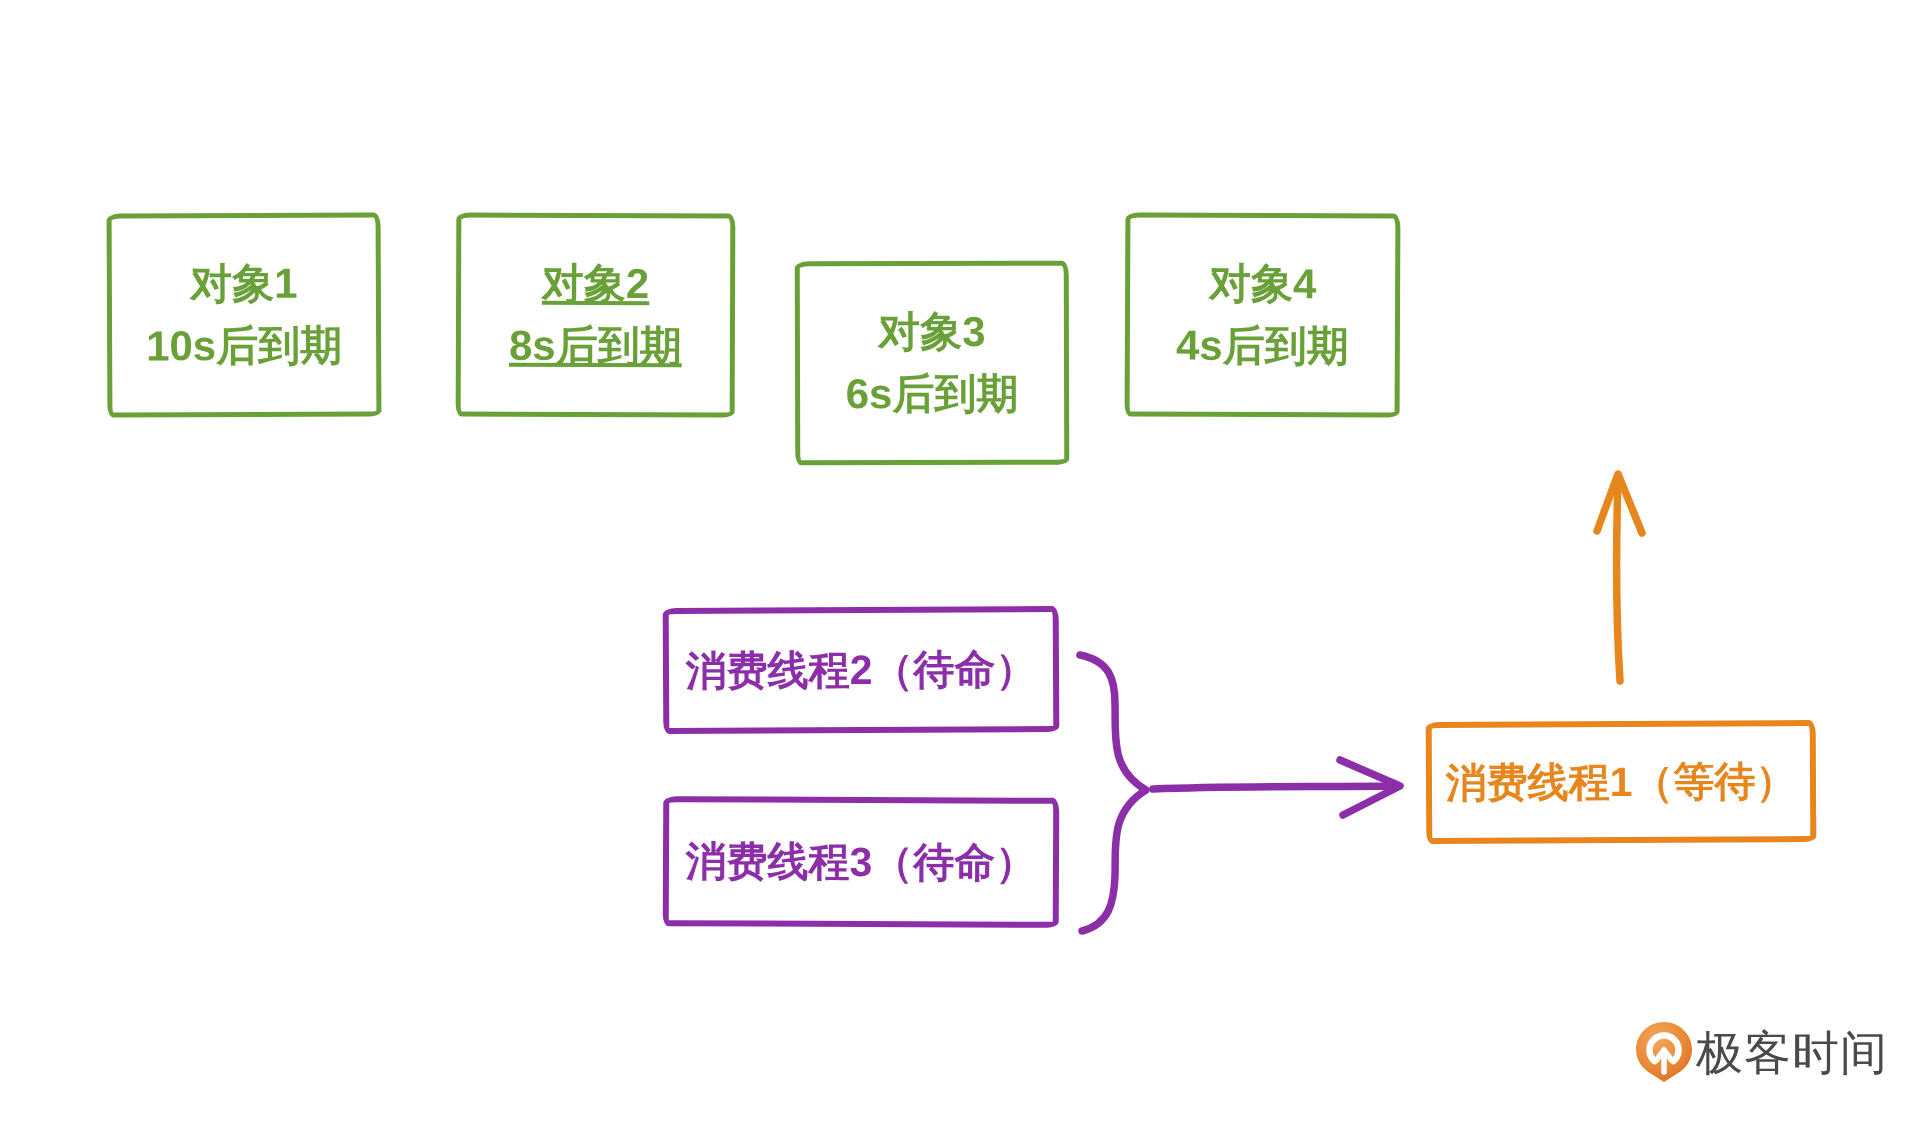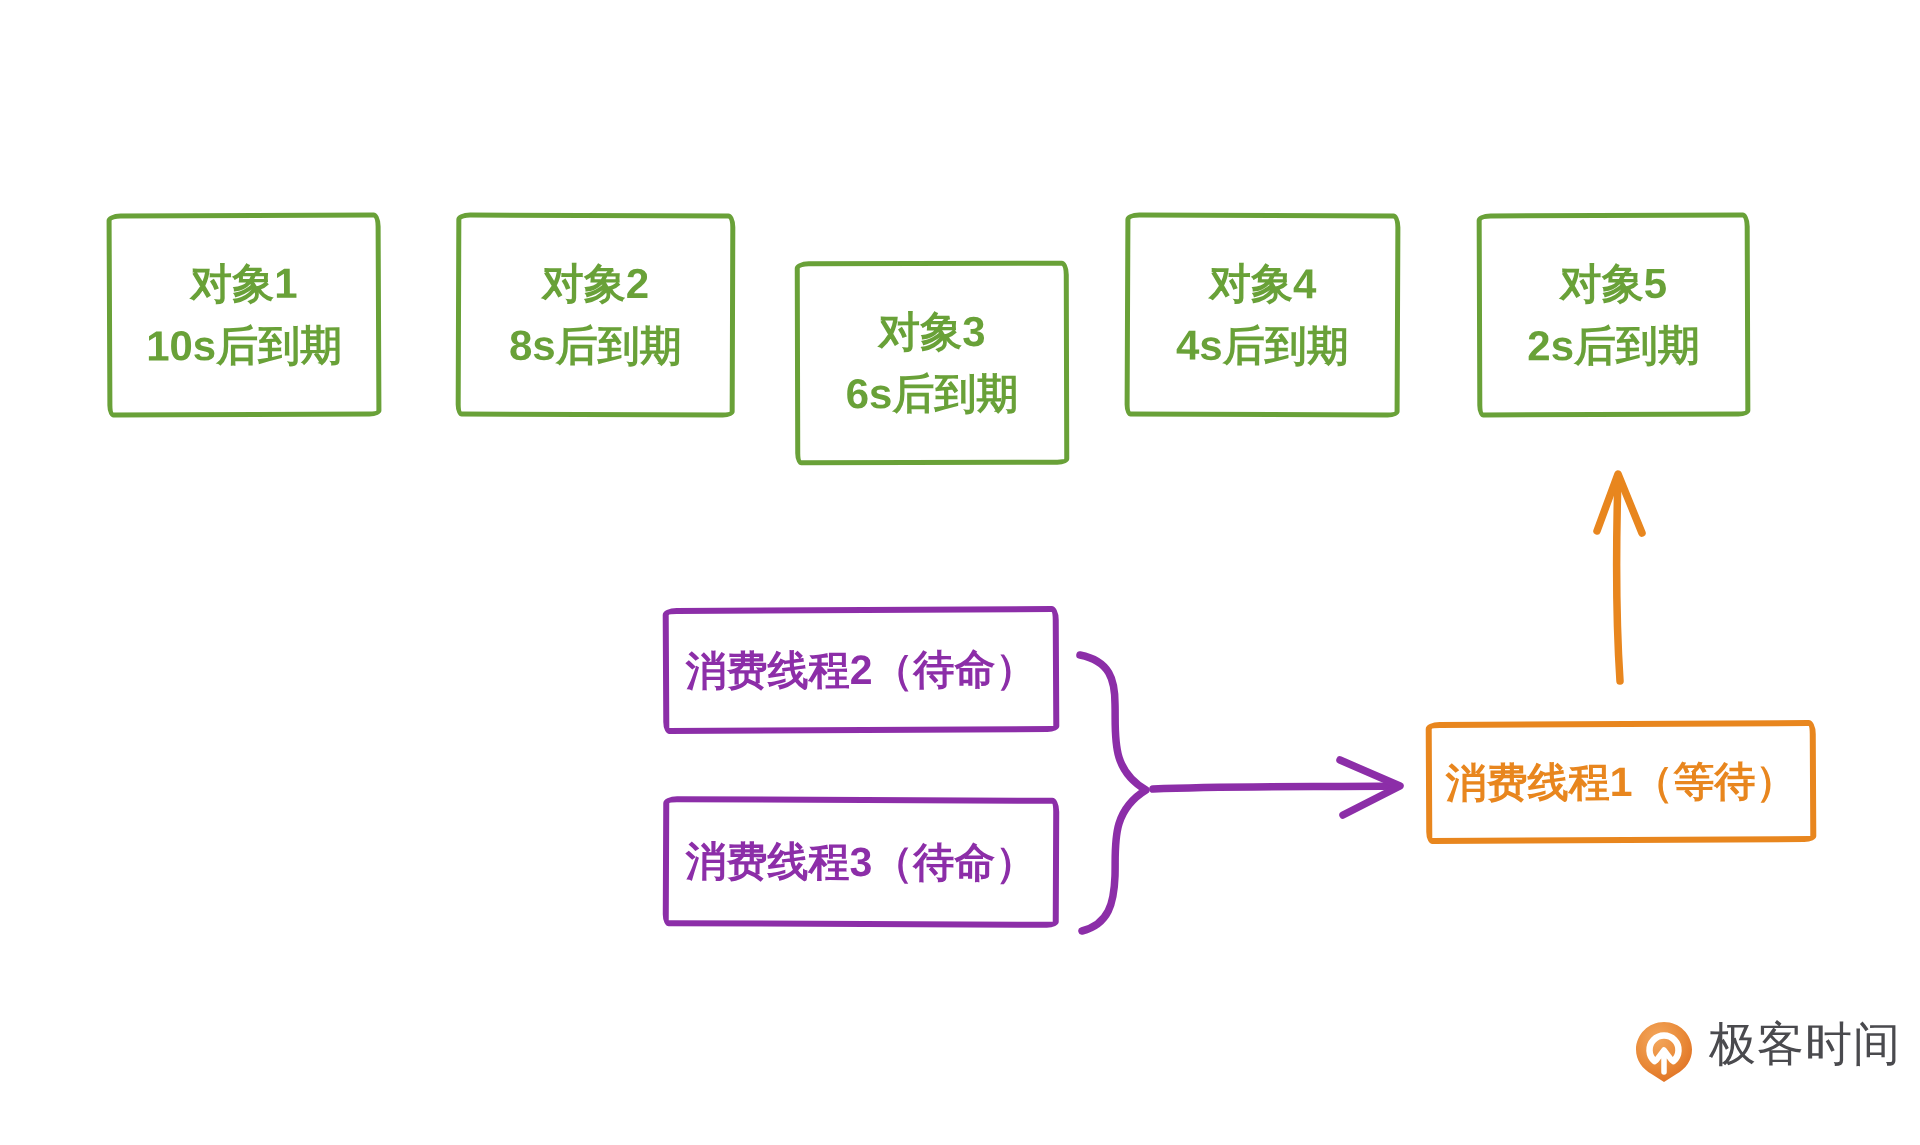--- a/index.html
+++ b/index.html
@@ -32,21 +32,21 @@
     align-items: center;
     justify-content: center;
     gap: 20px;
     font-size: 42px;
     font-weight: 700;
     line-height: 1;
     text-align: center;
   }
   .obj-box .line { white-space: nowrap; }
   #g1 { left: 107px;  top: 213px; width: 274px; height: 204px; transform: rotate(-0.25deg); }
-  #g2 { left: 456px;  top: 213px; width: 279px; height: 204px; transform: rotate(0.2deg); }
+  #g2 { left: 456px;  top: 213px; width: 279px; height: 204px; transform: rotate(0.2deg); text-decoration: underline; }
   #g3 { left: 795px;  top: 213px; width: 274px; height: 204px; transform: rotate(-0.15deg); margin-top: 48px; }
   #g4 { left: 1125px; top: 213px; width: 275px; height: 204px; transform: rotate(0.25deg); }
   #g5 { left: 1477px; top: 213px; width: 273px; height: 204px; transform: rotate(-0.2deg); }
 
   .thread-box {
     display: flex;
     align-items: center;
     justify-content: center;
     font-size: 41px;
     font-weight: 700;
@@ -76,22 +76,21 @@
     pointer-events: none;
   }
   .purple-stroke { stroke: var(--purple); }
   .orange-stroke { stroke: var(--orange); }
 
   .logo {
     position: absolute;
     left: 1632px;
     top: 1020px;
     display: flex;
-    align-items: flex-start;
-    gap: 13px;
+    align-items: center;
   }
   .logo-text {
     color: var(--logo-text);
     font-size: 47px;
     font-weight: 500;
     letter-spacing: 1px;
     line-height: 1;
     white-space: nowrap;
   }
 </style>
@@ -108,24 +107,20 @@
     <div class="line">对象2</div>
     <div class="line">8s后到期</div>
   </div>
   <div class="sketch obj-box" id="g3">
     <div class="line">对象3</div>
     <div class="line">6s后到期</div>
   </div>
   <div class="sketch obj-box" id="g4">
     <div class="line">对象4</div>
     <div class="line">4s后到期</div>
-  </div>
-  <div class="sketch obj-box" id="g5">
-    <div class="line">对象5</div>
-    <div class="line">2s后到期</div>
   </div>
 
   <div class="sketch thread-box standby" id="pA">
     <span>消费线程2（待命）</span>
   </div>
   <div class="sketch thread-box standby" id="pB">
     <span>消费线程3（待命）</span>
   </div>
 
   <div class="sketch thread-box waiting" id="oBox">

